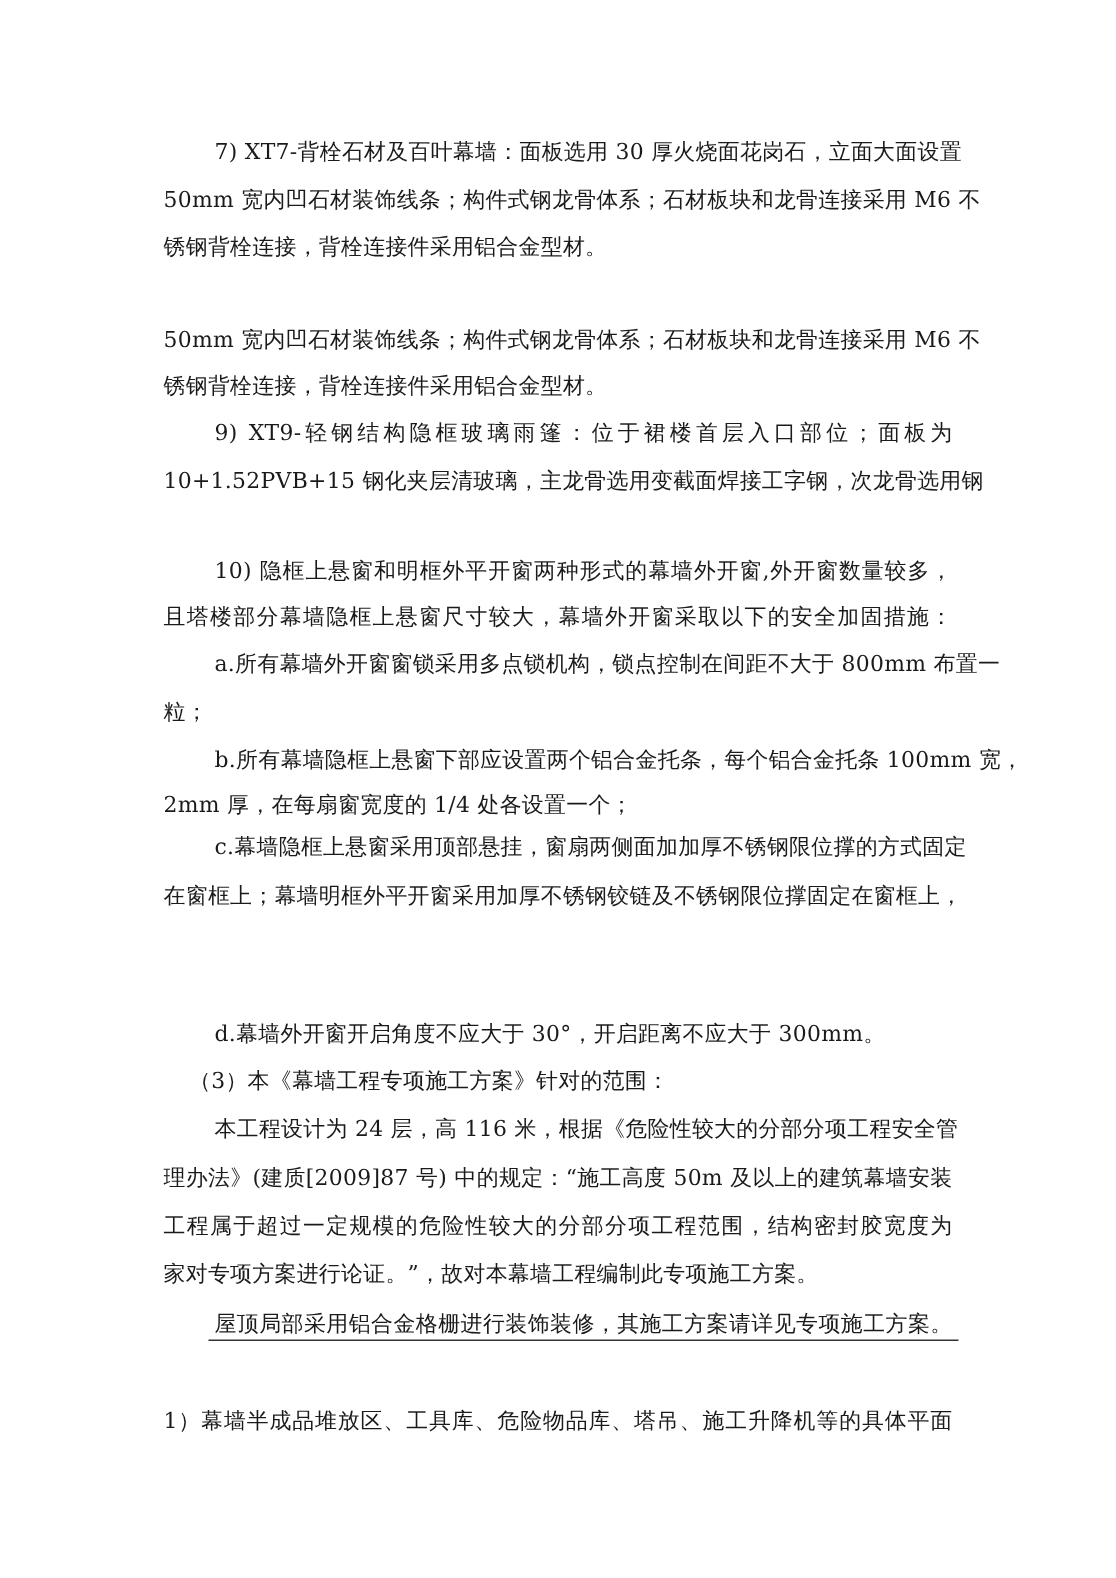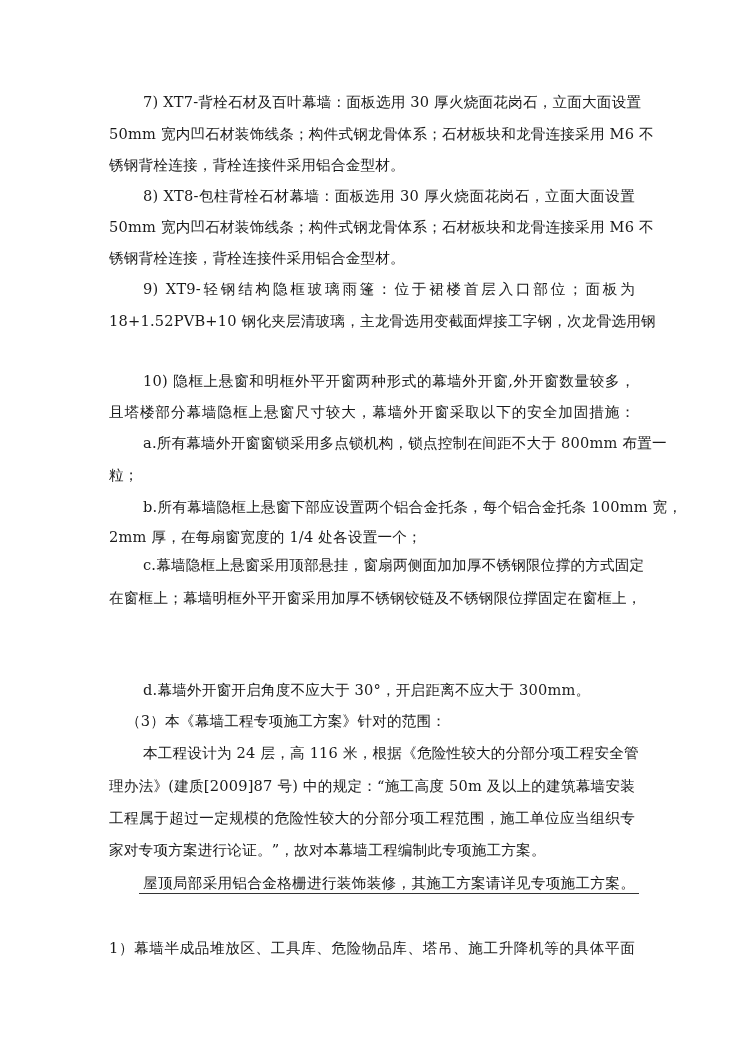--- a/index.html
+++ b/index.html
@@ -14,45 +14,44 @@
   .underline-rule { position:absolute; left:139px; width:500px; height:1px; background:#333; }
 </style>
 </head>
 <body>
 
 <div class="page">
   <div class="line indent2 justify" style="top:91px">7) XT7-背栓石材及百叶幕墙：面板选用 30 厚火烧面花岗石，立面大面设置</div>
   <div class="line justify" style="top:123px">50mm 宽内凹石材装饰线条；构件式钢龙骨体系；石材板块和龙骨连接采用 M6 不</div>
   <div class="line" style="top:154px">锈钢背栓连接，背栓连接件采用铝合金型材。</div>
 
-  <div class="line indent2 justify" style="top:185px">8) XT8-包柱背栓石材幕墙：面板选用 30 厚火烧面花岗石，立面大面设置</div>
   <div class="line justify" style="top:216px">50mm 宽内凹石材装饰线条；构件式钢龙骨体系；石材板块和龙骨连接采用 M6 不</div>
   <div class="line" style="top:247px">锈钢背栓连接，背栓连接件采用铝合金型材。</div>
 
   <div class="line indent2 justify" style="top:278px">9) XT9-轻钢结构隐框玻璃雨篷：位于裙楼首层入口部位；面板为</div>
-  <div class="line justify" style="top:310px">18+1.52PVB+10 钢化夹层清玻璃，主龙骨选用变截面焊接工字钢，次龙骨选用钢</div>
+  <div class="line justify" style="top:310px">10+1.52PVB+15 钢化夹层清玻璃，主龙骨选用变截面焊接工字钢，次龙骨选用钢</div>
 
   <div class="line indent2 justify" style="top:370px">10) 隐框上悬窗和明框外平开窗两种形式的幕墙外开窗,外开窗数量较多，</div>
   <div class="line justify" style="top:401px">且塔楼部分幕墙隐框上悬窗尺寸较大，幕墙外开窗采取以下的安全加固措施：</div>
 
   <div class="line indent2 justify" style="top:432px">a.所有幕墙外开窗窗锁采用多点锁机构，锁点控制在间距不大于 800mm 布置一</div>
   <div class="line" style="top:464px">粒；</div>
 
   <div class="line indent2 justify" style="top:496px">b.所有幕墙隐框上悬窗下部应设置两个铝合金托条，每个铝合金托条 100mm 宽，</div>
   <div class="line" style="top:526px">2mm 厚，在每扇窗宽度的 1/4 处各设置一个；</div>
 
   <div class="line indent2 justify" style="top:554px">c.幕墙隐框上悬窗采用顶部悬挂，窗扇两侧面加加厚不锈钢限位撑的方式固定</div>
   <div class="line justify" style="top:587px">在窗框上；幕墙明框外平开窗采用加厚不锈钢铰链及不锈钢限位撑固定在窗框上，</div>
 
   <div class="line indent2" style="top:679px">d.幕墙外开窗开启角度不应大于 30°，开启距离不应大于 300mm。</div>
 
   <div class="line indent1" style="top:710px">（3）本《幕墙工程专项施工方案》针对的范围：</div>
 
   <div class="line indent2 justify" style="top:742px">本工程设计为 24 层，高 116 米，根据《危险性较大的分部分项工程安全管</div>
   <div class="line justify" style="top:775px">理办法》(建质[2009]87 号) 中的规定：“施工高度 50m 及以上的建筑幕墙安装</div>
-  <div class="line justify" style="top:807px">工程属于超过一定规模的危险性较大的分部分项工程范围，施工单位应当组织专</div>
+  <div class="line justify" style="top:807px">工程属于超过一定规模的危险性较大的分部分项工程范围，结构密封胶宽度为</div>
   <div class="line indent2 justify" style="top:872px">屋顶局部采用铝合金格栅进行装饰装修，其施工方案请详见专项施工方案。</div>
 
   <div class="line" style="top:839px">家对专项方案进行论证。”，故对本幕墙工程编制此专项施工方案。</div>
   <div class="underline-rule" style="top:893px"></div>
 
   <div class="line justify" style="top:937px">1）幕墙半成品堆放区、工具库、危险物品库、塔吊、施工升降机等的具体平面</div>
 </div>
 
 </body></html>

